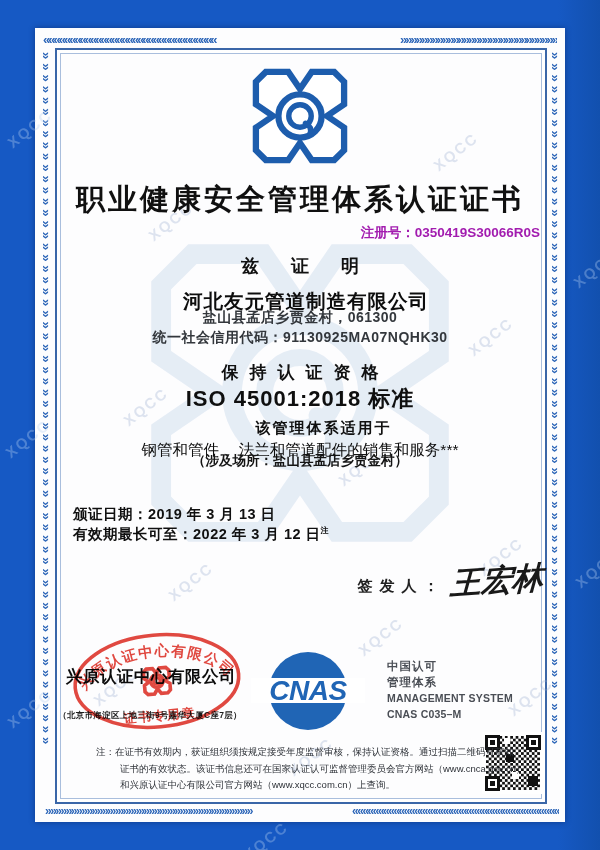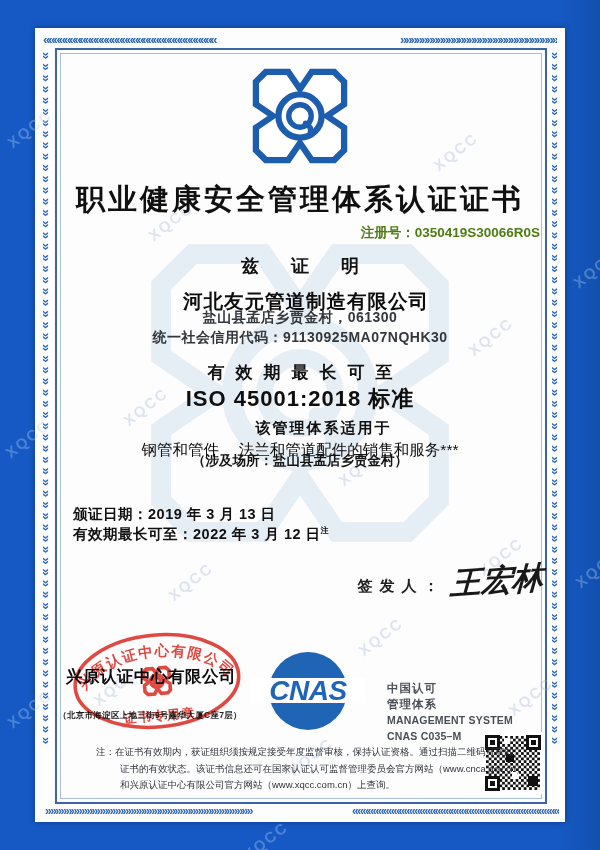--- a/index.html
+++ b/index.html
@@ -26,21 +26,21 @@
     font-size:13px;letter-spacing:4px;width:750px;height:13px;
     transform:rotate(90deg);transform-origin:0 0;
   }
   .wm{
     position:absolute;color:rgba(125,158,210,.28);font-size:15px;font-weight:bold;
     letter-spacing:2px;transform:rotate(-38deg);pointer-events:none;z-index:1;
   }
   .content{position:absolute;inset:0;z-index:2;}
   .ctr{left:0;right:0;text-align:center;}
   .title{font-size:29px;font-weight:bold;color:#101010;letter-spacing:3px;}
-  .reg{font-size:13.5px;font-weight:bold;color:#4d7c0f;text-align:right;}
+  .reg{font-size:13.5px;font-weight:bold;color:#a21caf;text-align:right;}
   .attest{font-size:18px;font-weight:bold;color:#111;letter-spacing:32px;padding-left:32px;}
   .company{font-size:19.5px;font-weight:bold;color:#0d0d0d;letter-spacing:1px;}
   .plain{font-size:14px;font-weight:600;color:#33373c;letter-spacing:.5px;}
   .conform{font-size:17px;font-weight:bold;color:#111;letter-spacing:11px;padding-left:11px;}
   .standard{font-size:22px;font-weight:bold;color:#0f0f0f;letter-spacing:1px;}
   .scopehead{font-size:15px;font-weight:bold;color:#101010;letter-spacing:2px;}
   .scope{font-size:15.5px;font-weight:normal;color:#0d0d0d;}
   .sites{font-size:13.5px;font-weight:bold;color:#141414;}
   .dateline{font-size:14.5px;font-weight:bold;color:#101010;letter-spacing:.5px;white-space:nowrap;}
   .dateline sup{font-size:8px;}
@@ -123,21 +123,21 @@
 
     <div class="abs ctr title" style="top:152px;">职业健康安全管理体系认证证书</div>
 
     <div class="abs reg" style="right:25px;top:196px;"><span>注册号：</span><span>0350419S30066R0S</span></div>
 
     <div class="abs ctr attest" style="top:226px;">兹证明</div>
     <div class="abs ctr company" style="top:260px;margin-left:12px;">河北友元管道制造有限公司</div>
     <div class="abs ctr plain" style="top:281px;">盐山县孟店乡贾金村，061300</div>
     <div class="abs ctr plain" style="top:301px;">统一社会信用代码：91130925MA07NQHK30</div>
 
-    <div class="abs ctr conform" style="top:333px;">有效期最长可至</div>
+    <div class="abs ctr conform" style="top:333px;">保持认证资格</div>
     <div class="abs ctr standard" style="top:356px;">ISO 45001:2018 标准</div>
 
     <div class="abs ctr scopehead" style="top:391px;margin-left:47px;">该管理体系适用于</div>
     <div class="abs ctr scope" style="top:412px;">钢管和管件 、法兰和管道配件的销售和服务***</div>
     <div class="abs ctr sites" style="top:424px;">（涉及场所：盐山县孟店乡贾金村）</div>
 
     <div class="abs dateline" style="left:38px;top:477px;">颁证日期：2019 年 3 月 13 日</div>
     <div class="abs dateline" style="left:38px;top:497px;"><span>有效期最长可至：2022 年 3 月 12 日</span><sup>注</sup></div>
 
     <div class="abs" style="right:22px;top:532px;white-space:nowrap;">
@@ -161,21 +161,21 @@
       </g>
       <text x="90" y="92" text-anchor="middle" font-size="12.5" font-weight="bold" fill="#dd352c" letter-spacing="2">证书专用章</text>
     </svg>
 
     <svg class="abs" style="left:216px;top:621px;" width="114" height="84" viewBox="0 0 114 84">
       <circle cx="57" cy="42" r="39" fill="#2065b5"></circle>
       <rect x="-2" y="29" width="118" height="25" fill="#ffffff"></rect>
       <text x="57" y="50.5" text-anchor="middle" font-size="28" font-weight="bold" font-style="italic" fill="#2065b5" letter-spacing="-0.5">CNAS</text>
     </svg>
 
-    <div class="abs accr" style="left:352px;top:652px;">
+    <div class="abs accr" style="left:352px;top:630px;">
       <div class="cjk">中国认可</div>
       <div class="cjk">管理体系</div>
       <div class="lat">MANAGEMENT SYSTEM</div>
       <div class="lat">CNAS C035–M</div>
     </div>
 
     <div class="qr" style="left:447px;top:704px;">
       <div class="qr-noise"></div>
       <div class="finder" style="left:3px;top:3px;">
           <div></div>

